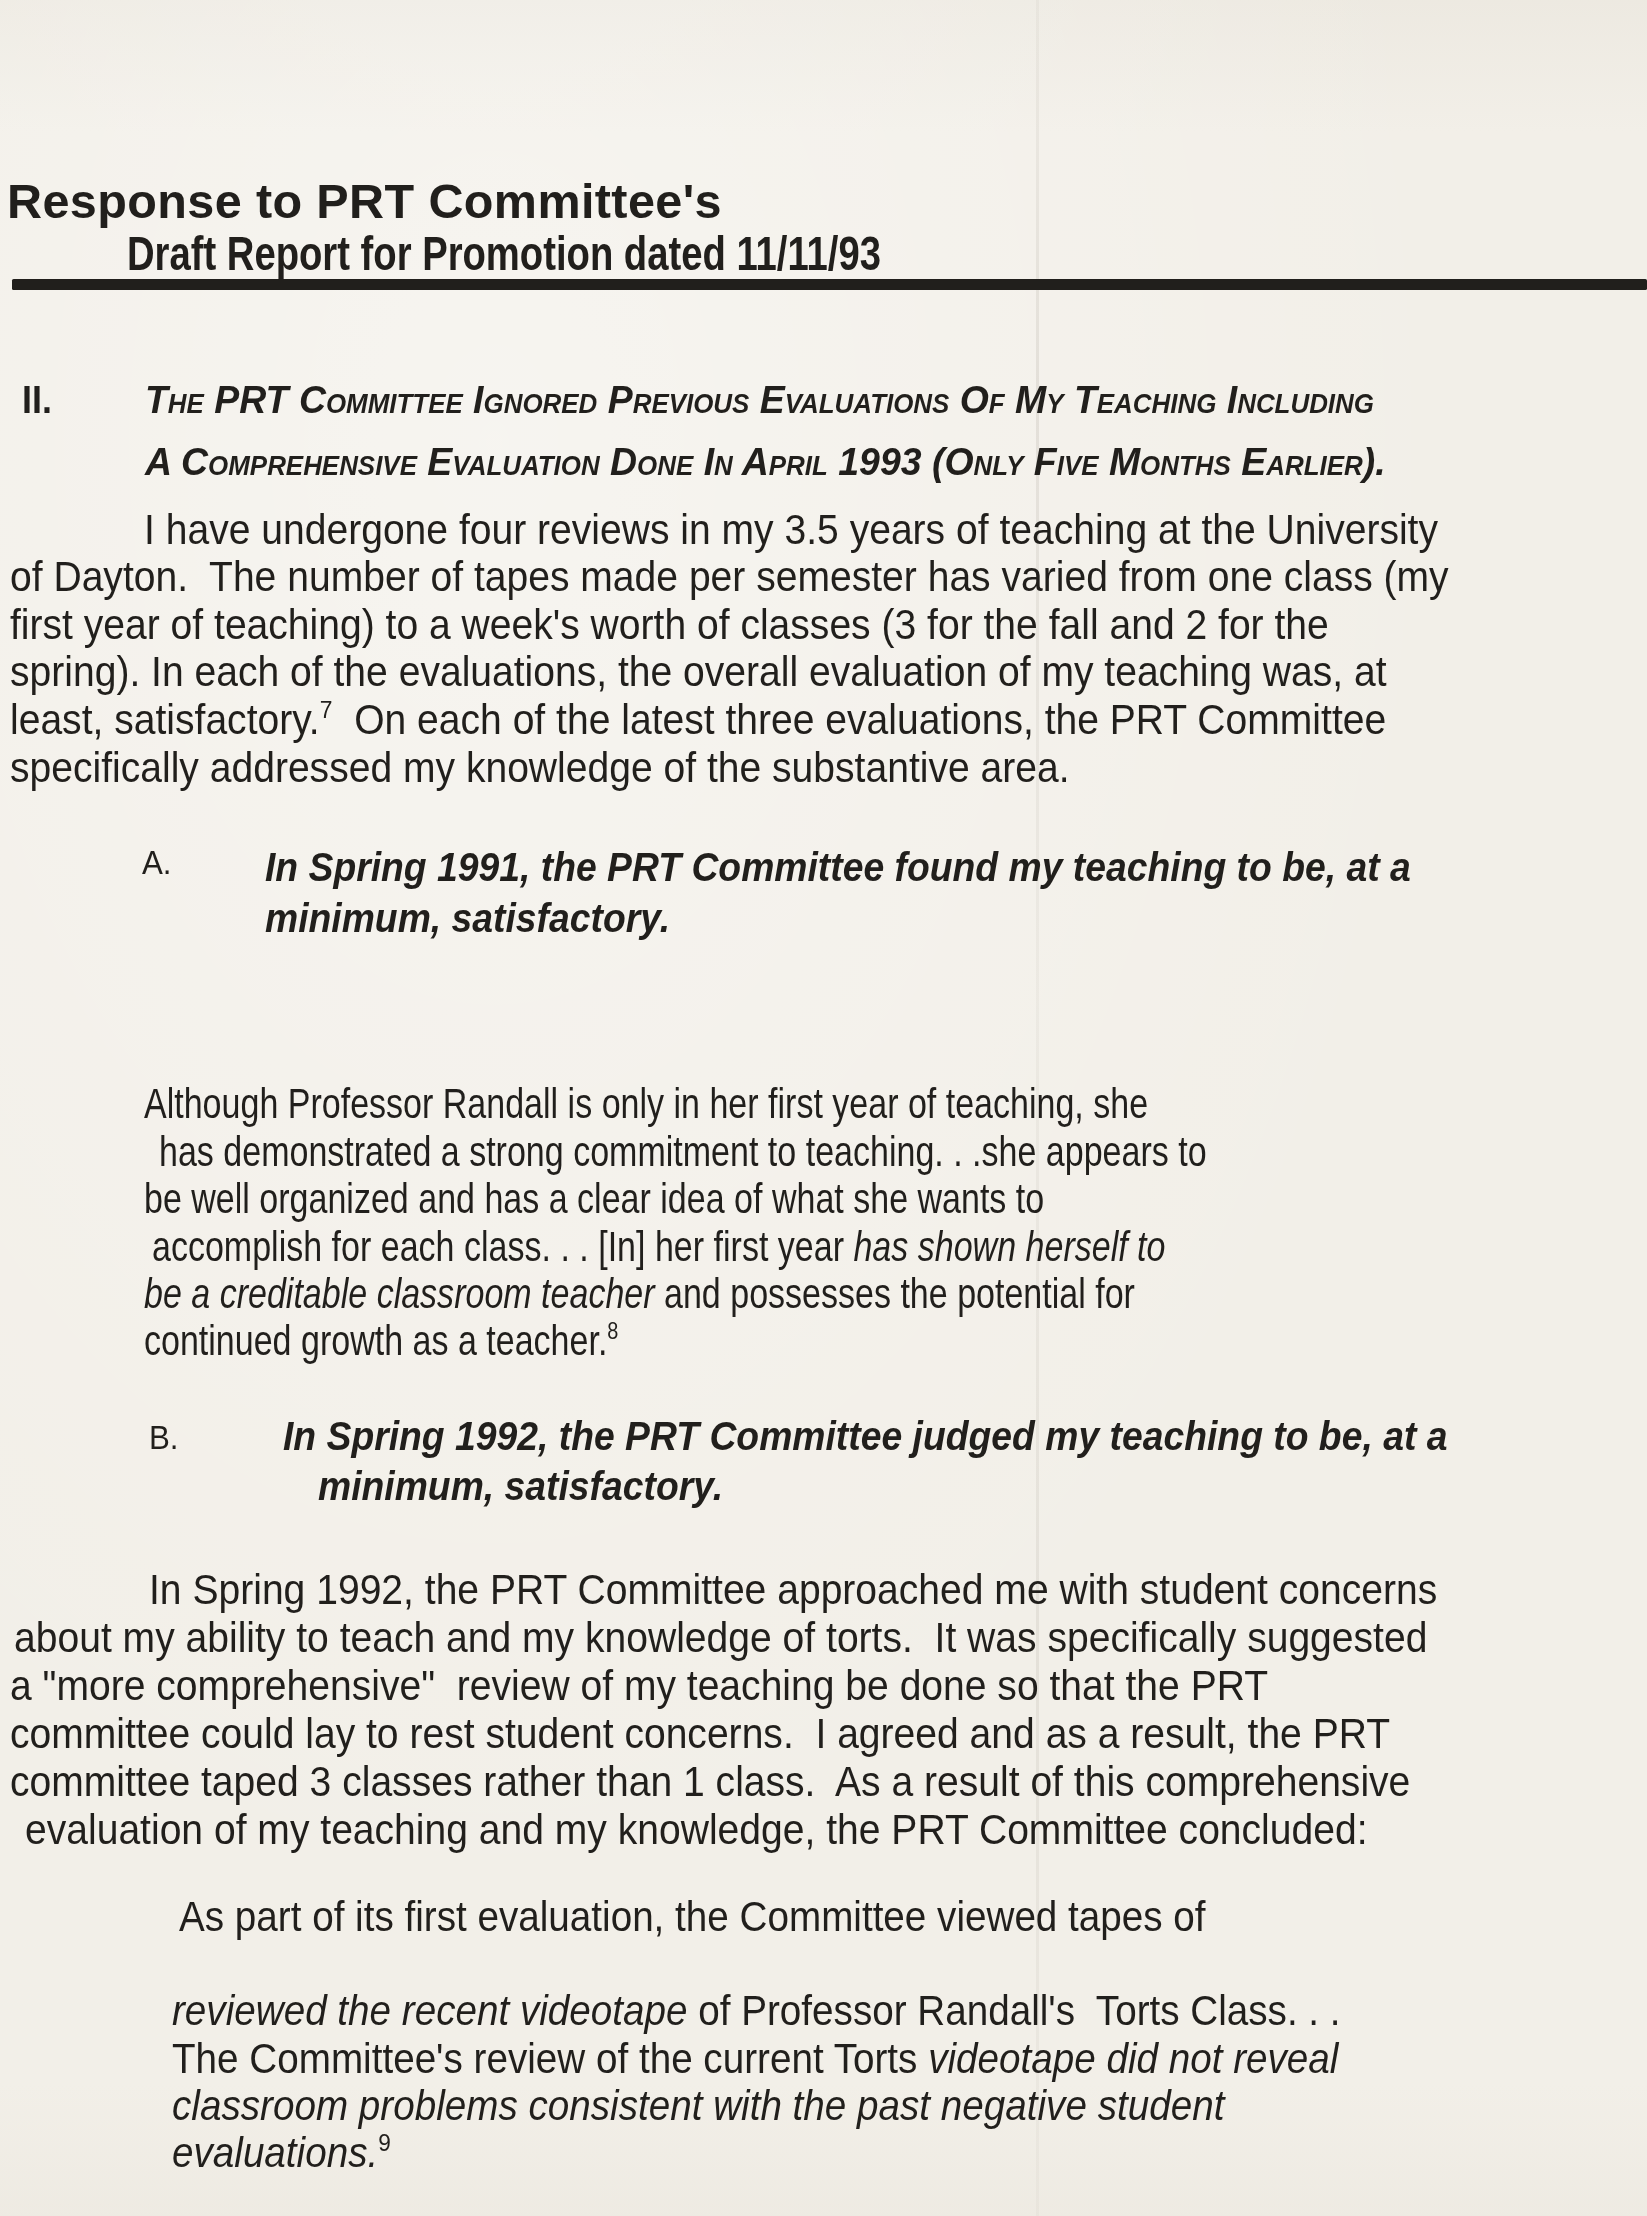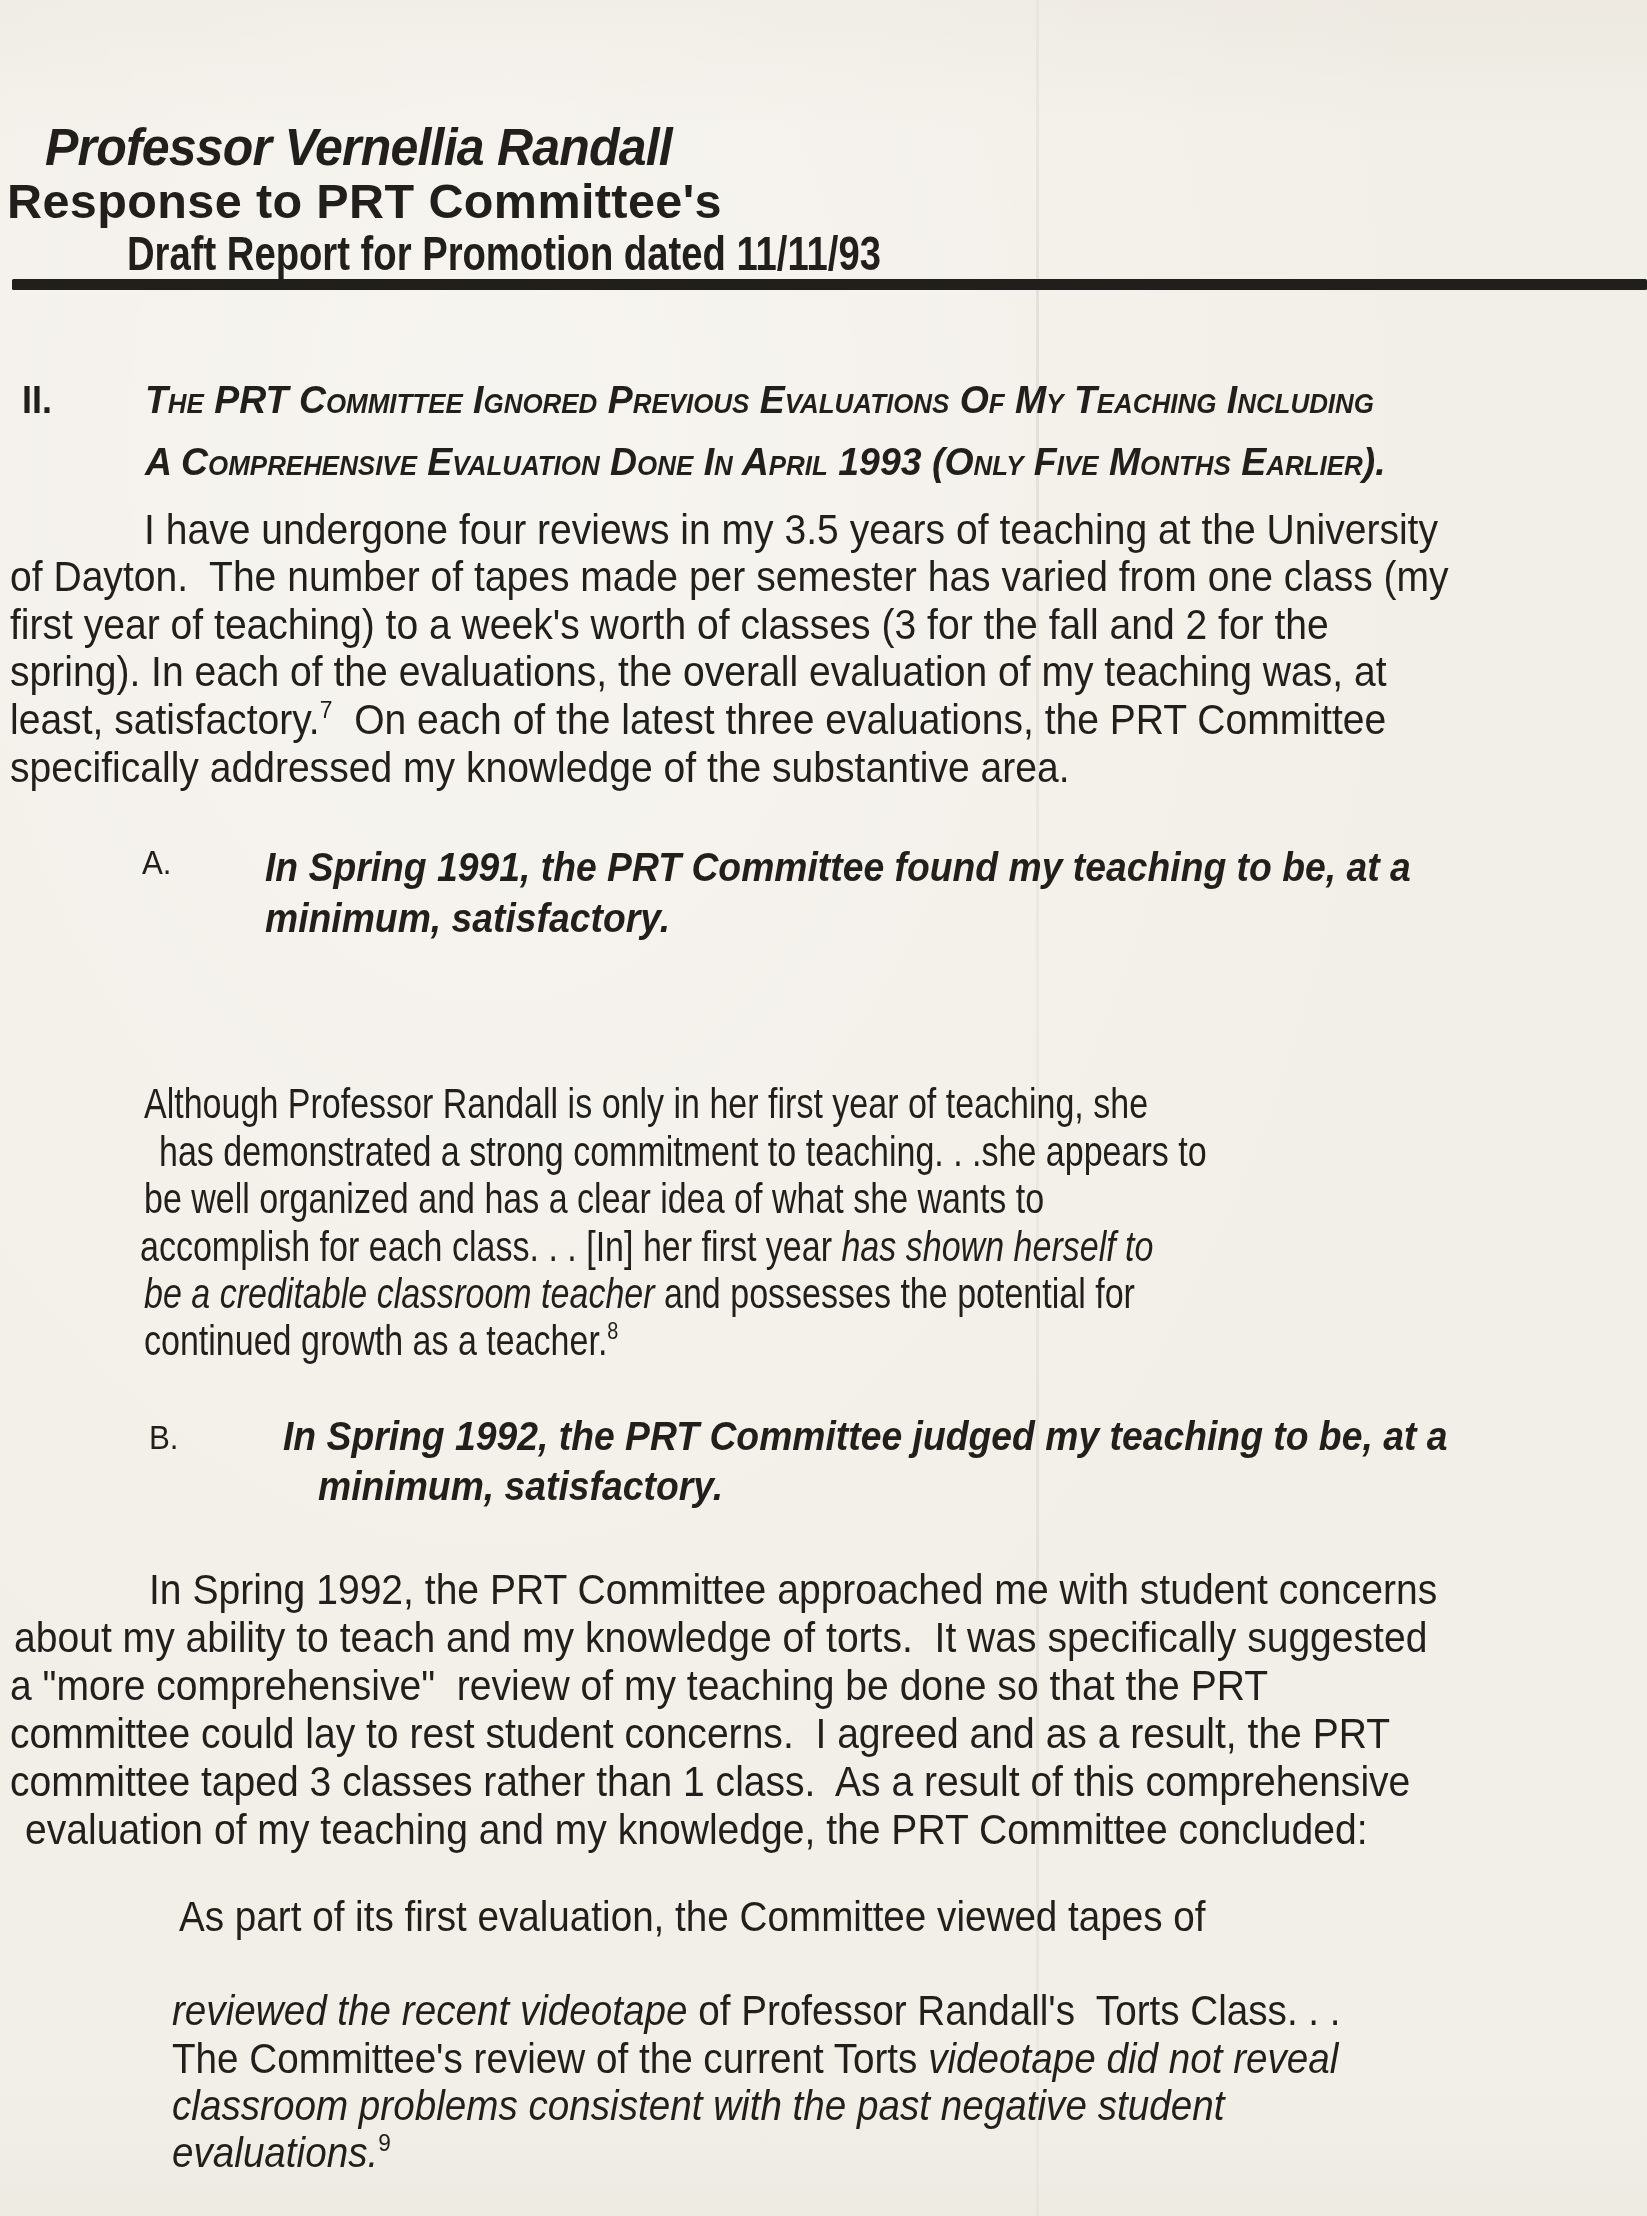--- a/index.html
+++ b/index.html
@@ -68,21 +68,20 @@
     border-radius:1.6px;
   }
 </style>
 </head>
 <body>
 
 <div class="page">
 
   <div class="crease" style="left:1036px"></div>
 
-  <div class="tl" style="left:45px; top:118px"><span class="sx s-name">Professor Vernellia Randall</span></div>
   <div class="tl" style="left:6.6px; top:173px"><span class="sx s-resp">Response to PRT Committee's</span></div>
   <div class="tl" style="left:127px; top:225px"><span class="sx s-draft">Draft Report for Promotion dated 11/11/93</span></div>
   <div class="rule"></div>
 
   <div class="tl" style="left:22px; top:378px"><span class="sx s-lbl2">II.</span></div>
   <div class="tl" style="left:145px; top:378px"><span class="sx s-h2">The PRT Committee Ignored Previous Evaluations Of My Teaching Including</span></div>
   <div class="tl" style="left:145px; top:440px"><span class="sx s-h2">A Comprehensive Evaluation Done In April 1993 (Only Five Months Earlier).</span></div>
 
   <div class="tl" style="left:144px; top:506px"><span class="sx s-body">I have undergone four reviews in my 3.5 years of teaching at the University</span></div>
   <div class="tl" style="left:9.9px; top:553px"><span class="sx s-body">of Dayton.  The number of tapes made per semester has varied from one class (my</span></div>
@@ -92,21 +91,21 @@
   <div class="tl" style="left:9.9px; top:744px"><span class="sx s-body">specifically addressed my knowledge of the substantive area.</span></div>
 
   <div class="tl" style="left:142px; top:843px"><span class="sx s-lbl">A.</span></div>
   <div class="tl" style="left:265px; top:844px"><span class="sx s-ah">In Spring 1991, the PRT Committee found my teaching to be, at a</span></div>
   <div class="tl" style="left:265px; top:895px"><span class="sx s-ah">minimum, satisfactory.</span></div>
 
 
   <div class="tl" style="left:144px; top:1080px"><span class="sx s-q1">Although Professor Randall is only in her first year of teaching, she</span></div>
   <div class="tl" style="left:159px; top:1128px"><span class="sx s-q1">has demonstrated a strong commitment to teaching. . .she appears to</span></div>
   <div class="tl" style="left:144px; top:1175px"><span class="sx s-q1">be well organized and has a clear idea of what she wants to</span></div>
-  <div class="tl" style="left:140px; top:1223px"><span class="sx s-q1"><span>accomplish for each class. . . [In] her first year </span><span class="it">has shown herself to</span></span></div>
+  <div class="tl" style="left:152px; top:1223px"><span class="sx s-q1"><span>accomplish for each class. . . [In] her first year </span><span class="it">has shown herself to</span></span></div>
   <div class="tl" style="left:144px; top:1270px"><span class="sx s-q1"><span class="it">be a creditable classroom teacher</span><span> and possesses the potential for</span></span></div>
   <div class="tl" style="left:144px; top:1317px"><span class="sx s-q1"><span>continued growth as a teacher.</span><span class="sup">8</span></span></div>
 
   <div class="tl" style="left:149px; top:1418px"><span class="sx s-lbl">B.</span></div>
   <div class="tl" style="left:283px; top:1413px"><span class="sx s-ah">In Spring 1992, the PRT Committee judged my teaching to be, at a</span></div>
   <div class="tl" style="left:318px; top:1463px"><span class="sx s-ah">minimum, satisfactory.</span></div>
 
   <div class="tl" style="left:149px; top:1566px"><span class="sx s-body">In Spring 1992, the PRT Committee approached me with student concerns</span></div>
   <div class="tl" style="left:14px; top:1614px"><span class="sx s-body">about my ability to teach and my knowledge of torts.  It was specifically suggested</span></div>
   <div class="tl" style="left:9.9px; top:1662px"><span class="sx s-body">a "more comprehensive"  review of my teaching be done so that the PRT</span></div>

